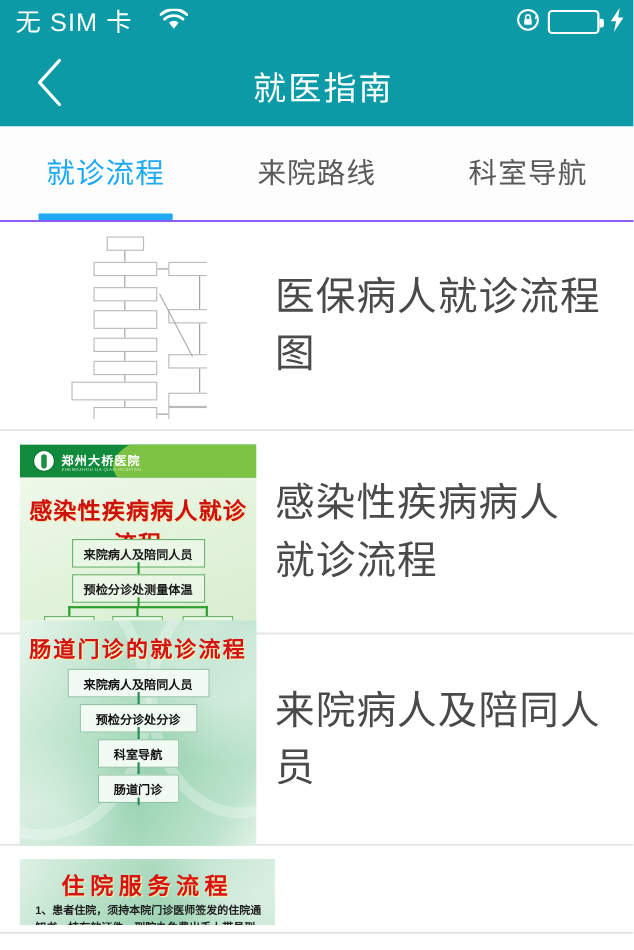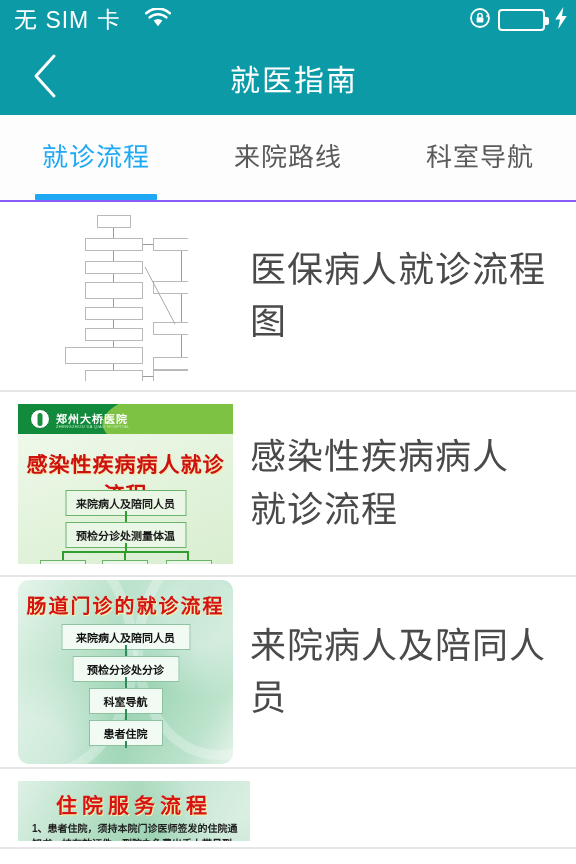--- a/index.html
+++ b/index.html
@@ -273,26 +273,25 @@
     width: 2px; background: #2f9e2f;
   }
   .p2-hbar {
     position: absolute; height: 2px; background: #2f9e2f;
   }
   .p2-vtick { position: absolute; width: 2px; background: #2f9e2f; }
   .p2-stub { position: absolute; border: 1px solid #6bb36b; background: #eaf7e6; }
 
   
   .thumb-poster3 {
-    width: 215px; height: 184px;
+    width: 215px; height: 216px;
     background:
       radial-gradient(circle at 86% 18%, rgba(255,255,255,0.45) 0 14%, rgba(255,255,255,0) 36%),
       radial-gradient(circle at 8% 92%, rgba(255,255,255,0.4) 0 12%, rgba(255,255,255,0) 34%),
       linear-gradient(120deg, #e7f5ec 0%, #bfe4cd 30%, #9bd4b4 58%, #bde3cc 85%, #e6f4ea 100%);
-    border-radius: 11px;
   }
   .p3-curve {
     position: absolute;
     border-radius: 50%;
     border: 10px solid rgba(255,255,255,0.28);
   }
   .p3-title {
     position: absolute; top: 10px; left: 0; right: 0;
     text-align: center;
     font-size: 20px; font-weight: bold;
@@ -471,21 +470,21 @@
         <div class="thumb thumb-poster3">
           <div class="p3-curve" style="left:-80px; top:-50px; width:180px; height:230px;"></div>
           <div class="p3-curve" style="right:-70px; top:-40px; width:150px; height:200px;"></div>
           <div class="p3-title">肠道门诊的就诊流程</div>
           <div class="p3-node" style="top:44px;">来院病人及陪同人员</div>
           <div class="p3-arrow" style="top:65px; height:11px;"></div>
           <div class="p3-node" style="top:76px;text-align:right;">预检分诊处分诊</div>
           <div class="p3-arrow" style="top:97px; height:11px;"></div>
           <div class="p3-node" style="top:108px;">科室导航</div>
           <div class="p3-arrow" style="top:129px; height:11px;"></div>
-          <div class="p3-node" style="top:140px;">患者住院</div>
+          <div class="p3-node" style="top:140px;">肠道门诊</div>
           <div class="p3-arrow" style="top:161px; height:7px;"></div>
         </div>
       </div>
       <div class="item-title">来院病人及陪同人员</div>
     </div>
 
     <div class="list-item" style="height:80px; align-items:flex-start; padding-top:12px;">
       <div class="thumb-wrap" style="width:250px; padding-left:18px; justify-content:flex-start; box-sizing:border-box; align-items:flex-start;">
         <div class="thumb thumb-poster4">
           <div class="p4-title">住院服务流程</div>

